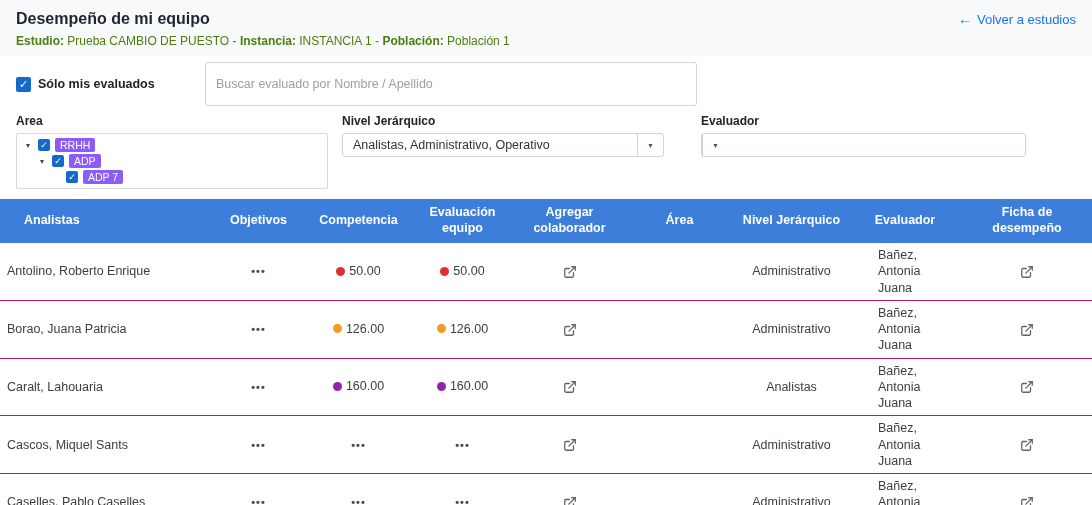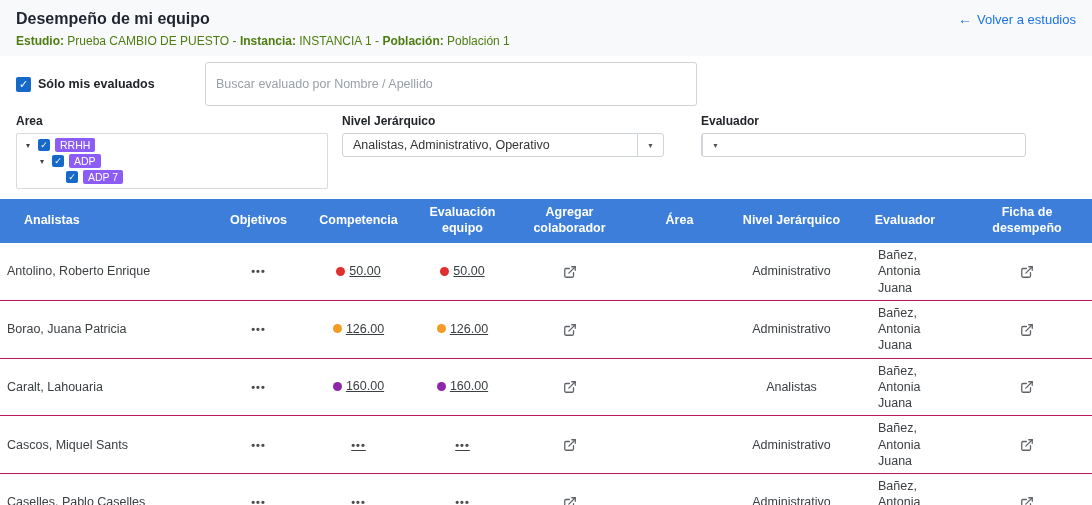--- a/index.html
+++ b/index.html
@@ -44,21 +44,21 @@
   
   .table-wrap { margin-top:10px; }
   table { width:1092px; border-collapse:collapse; table-layout:fixed; }
   thead th { background:#3c7ed9; color:#fff; font-size:12.5px; font-weight:bold; text-align:center; padding:6px 6px; line-height:1.25; height:44px; vertical-align:middle; }
   thead th.th-left { text-align:left; padding-left:24px; }
   tbody tr { height:40px; }
   tbody td { font-size:12.5px; color:#3c4043; border-bottom:1px solid #be185d; text-align:center; vertical-align:middle; padding:4px 6px; line-height:1.3; }
   td.td-left { text-align:left; padding-left:7px; }
   td.td-evaluador { text-align:left; padding-left:30px; }
   .mini-dots { letter-spacing:1px; font-size:11px; color:#4a4a4a; font-weight:bold; cursor:pointer; }
-  .score { display:inline-flex; align-items:center; gap:4px; justify-content:center;text-decoration:underline; }
+  .score { display:inline-flex; align-items:center; gap:4px; justify-content:center; }
   .dot { width:9px; height:9px; border-radius:50%; display:inline-block; flex:0 0 auto; }
   .ext { cursor:pointer; display:inline-flex; vertical-align:middle; }
 </style>
 </head>
 <body>
 
 <div class="topbar">
   <div class="title">Desempeño de mi equipo</div>
   <div class="back-link">
     <span class="back-arrow">←</span>

